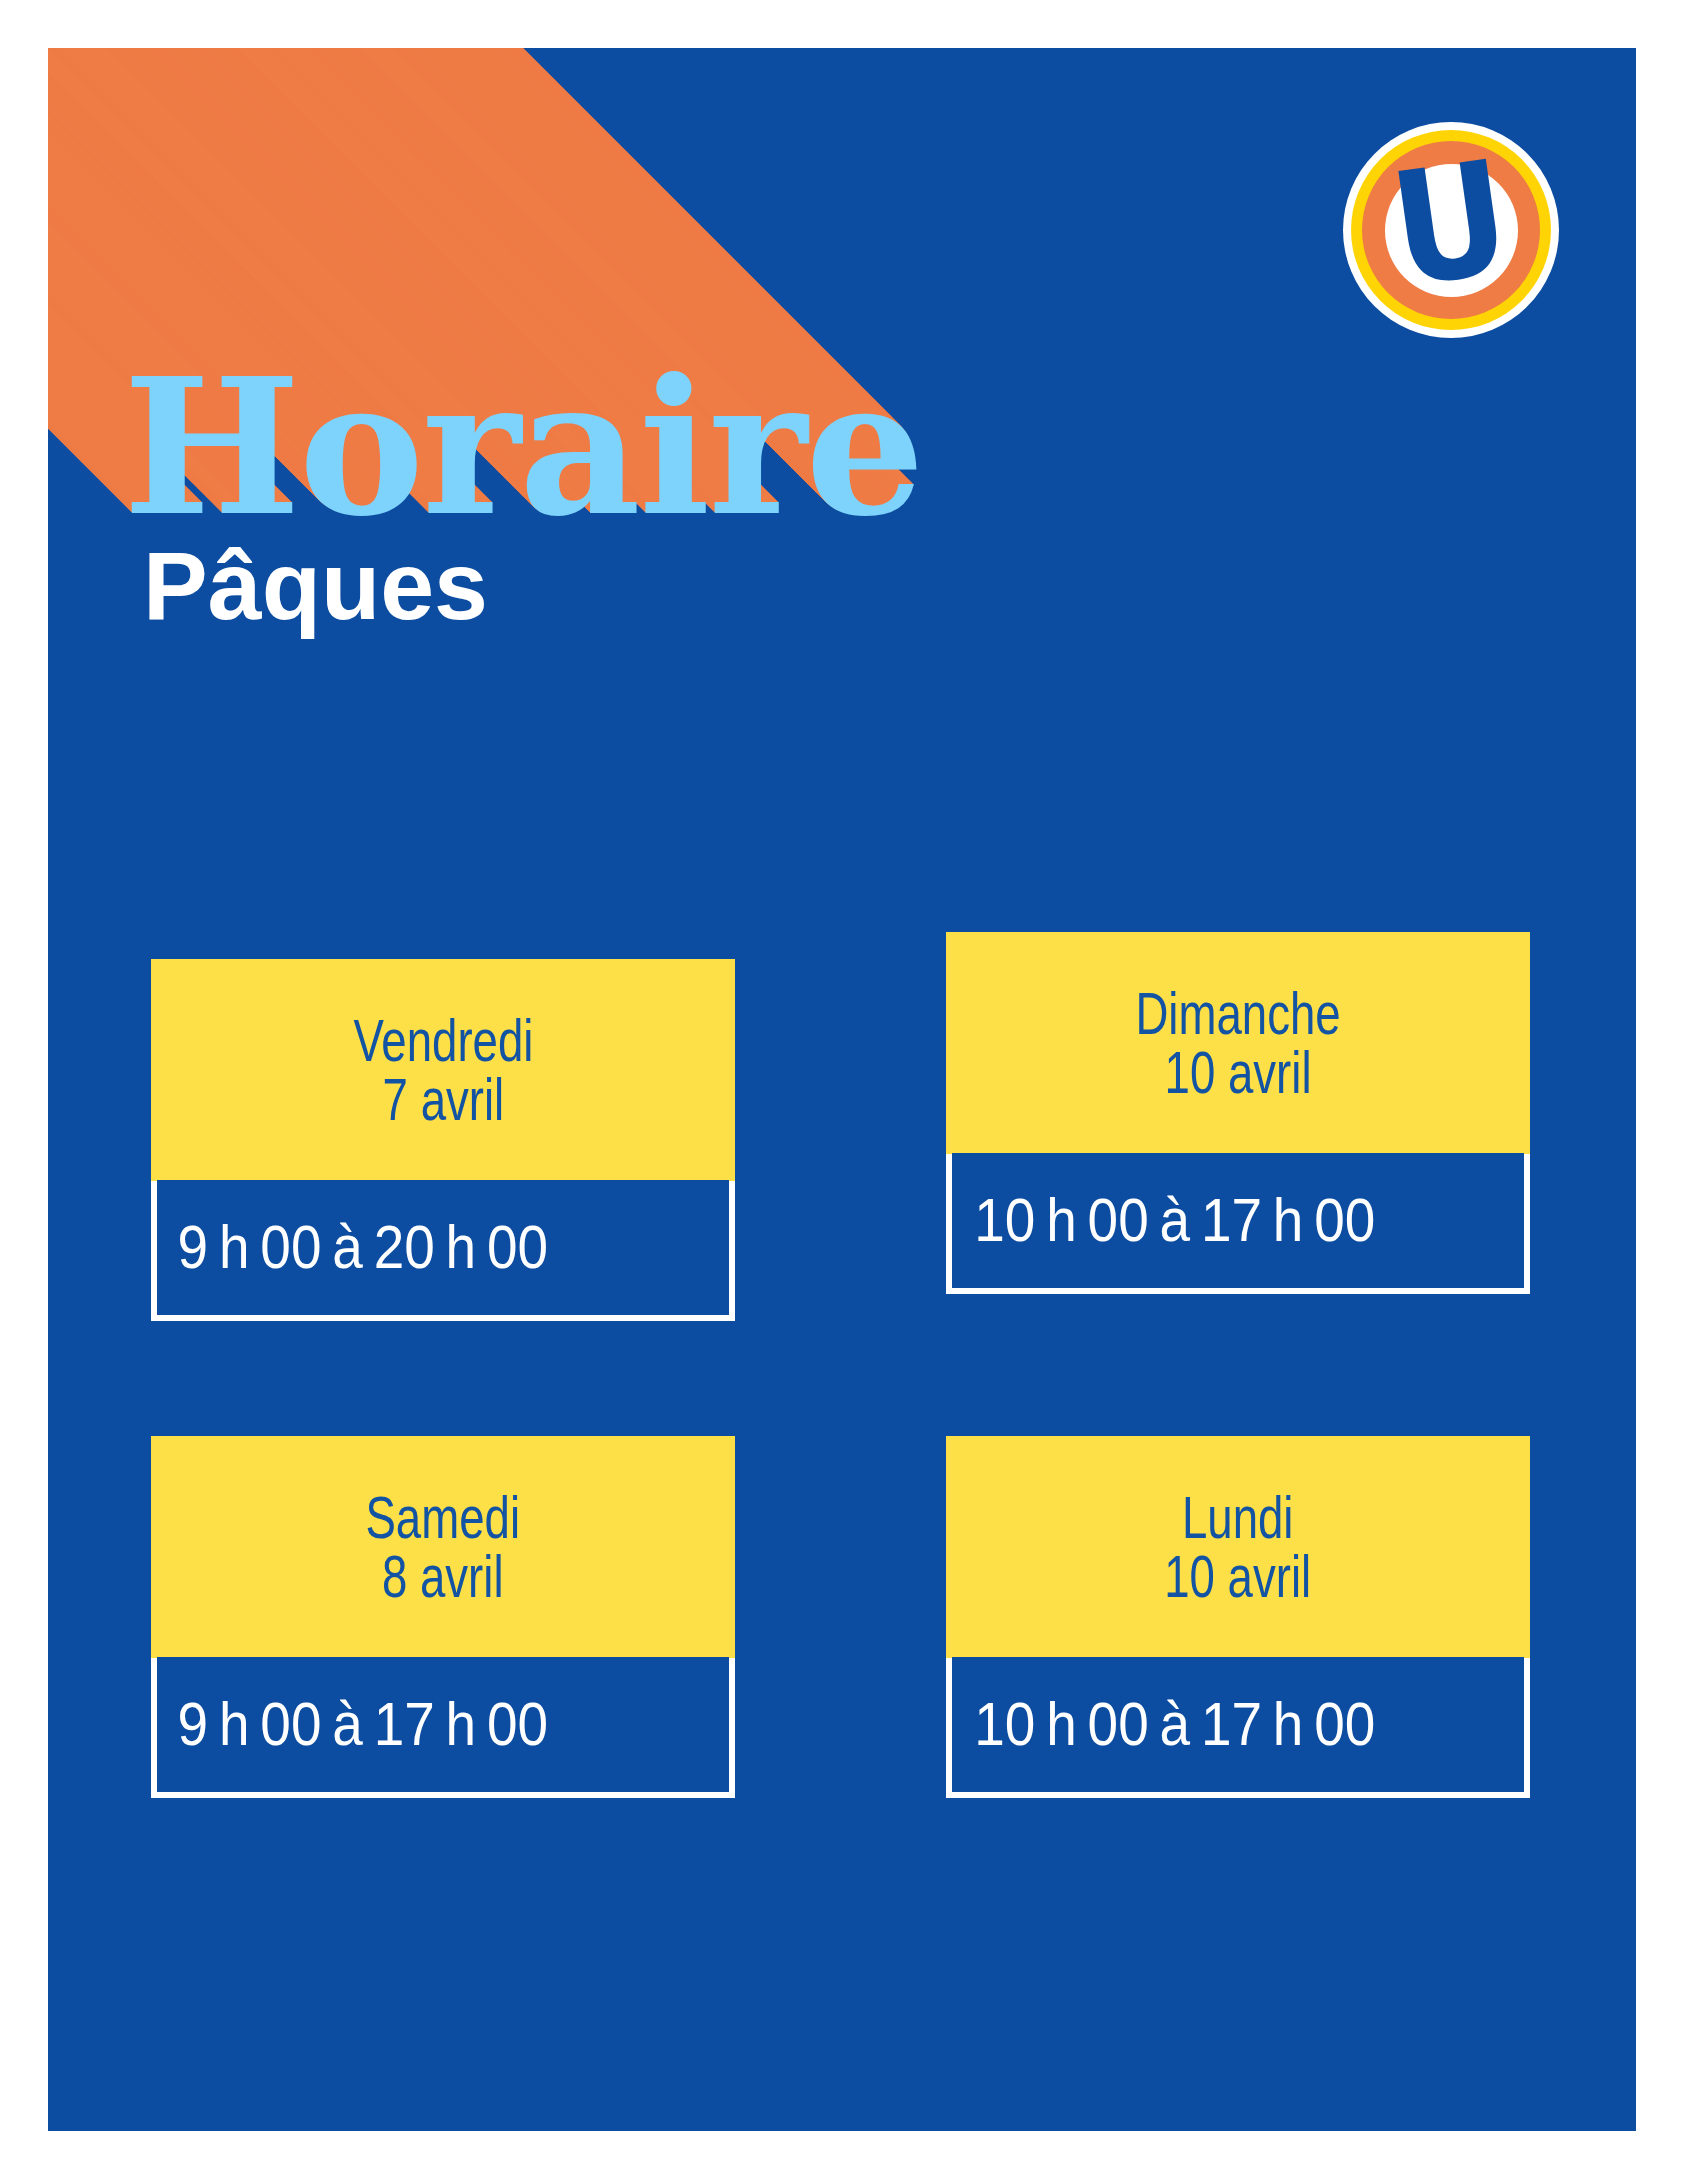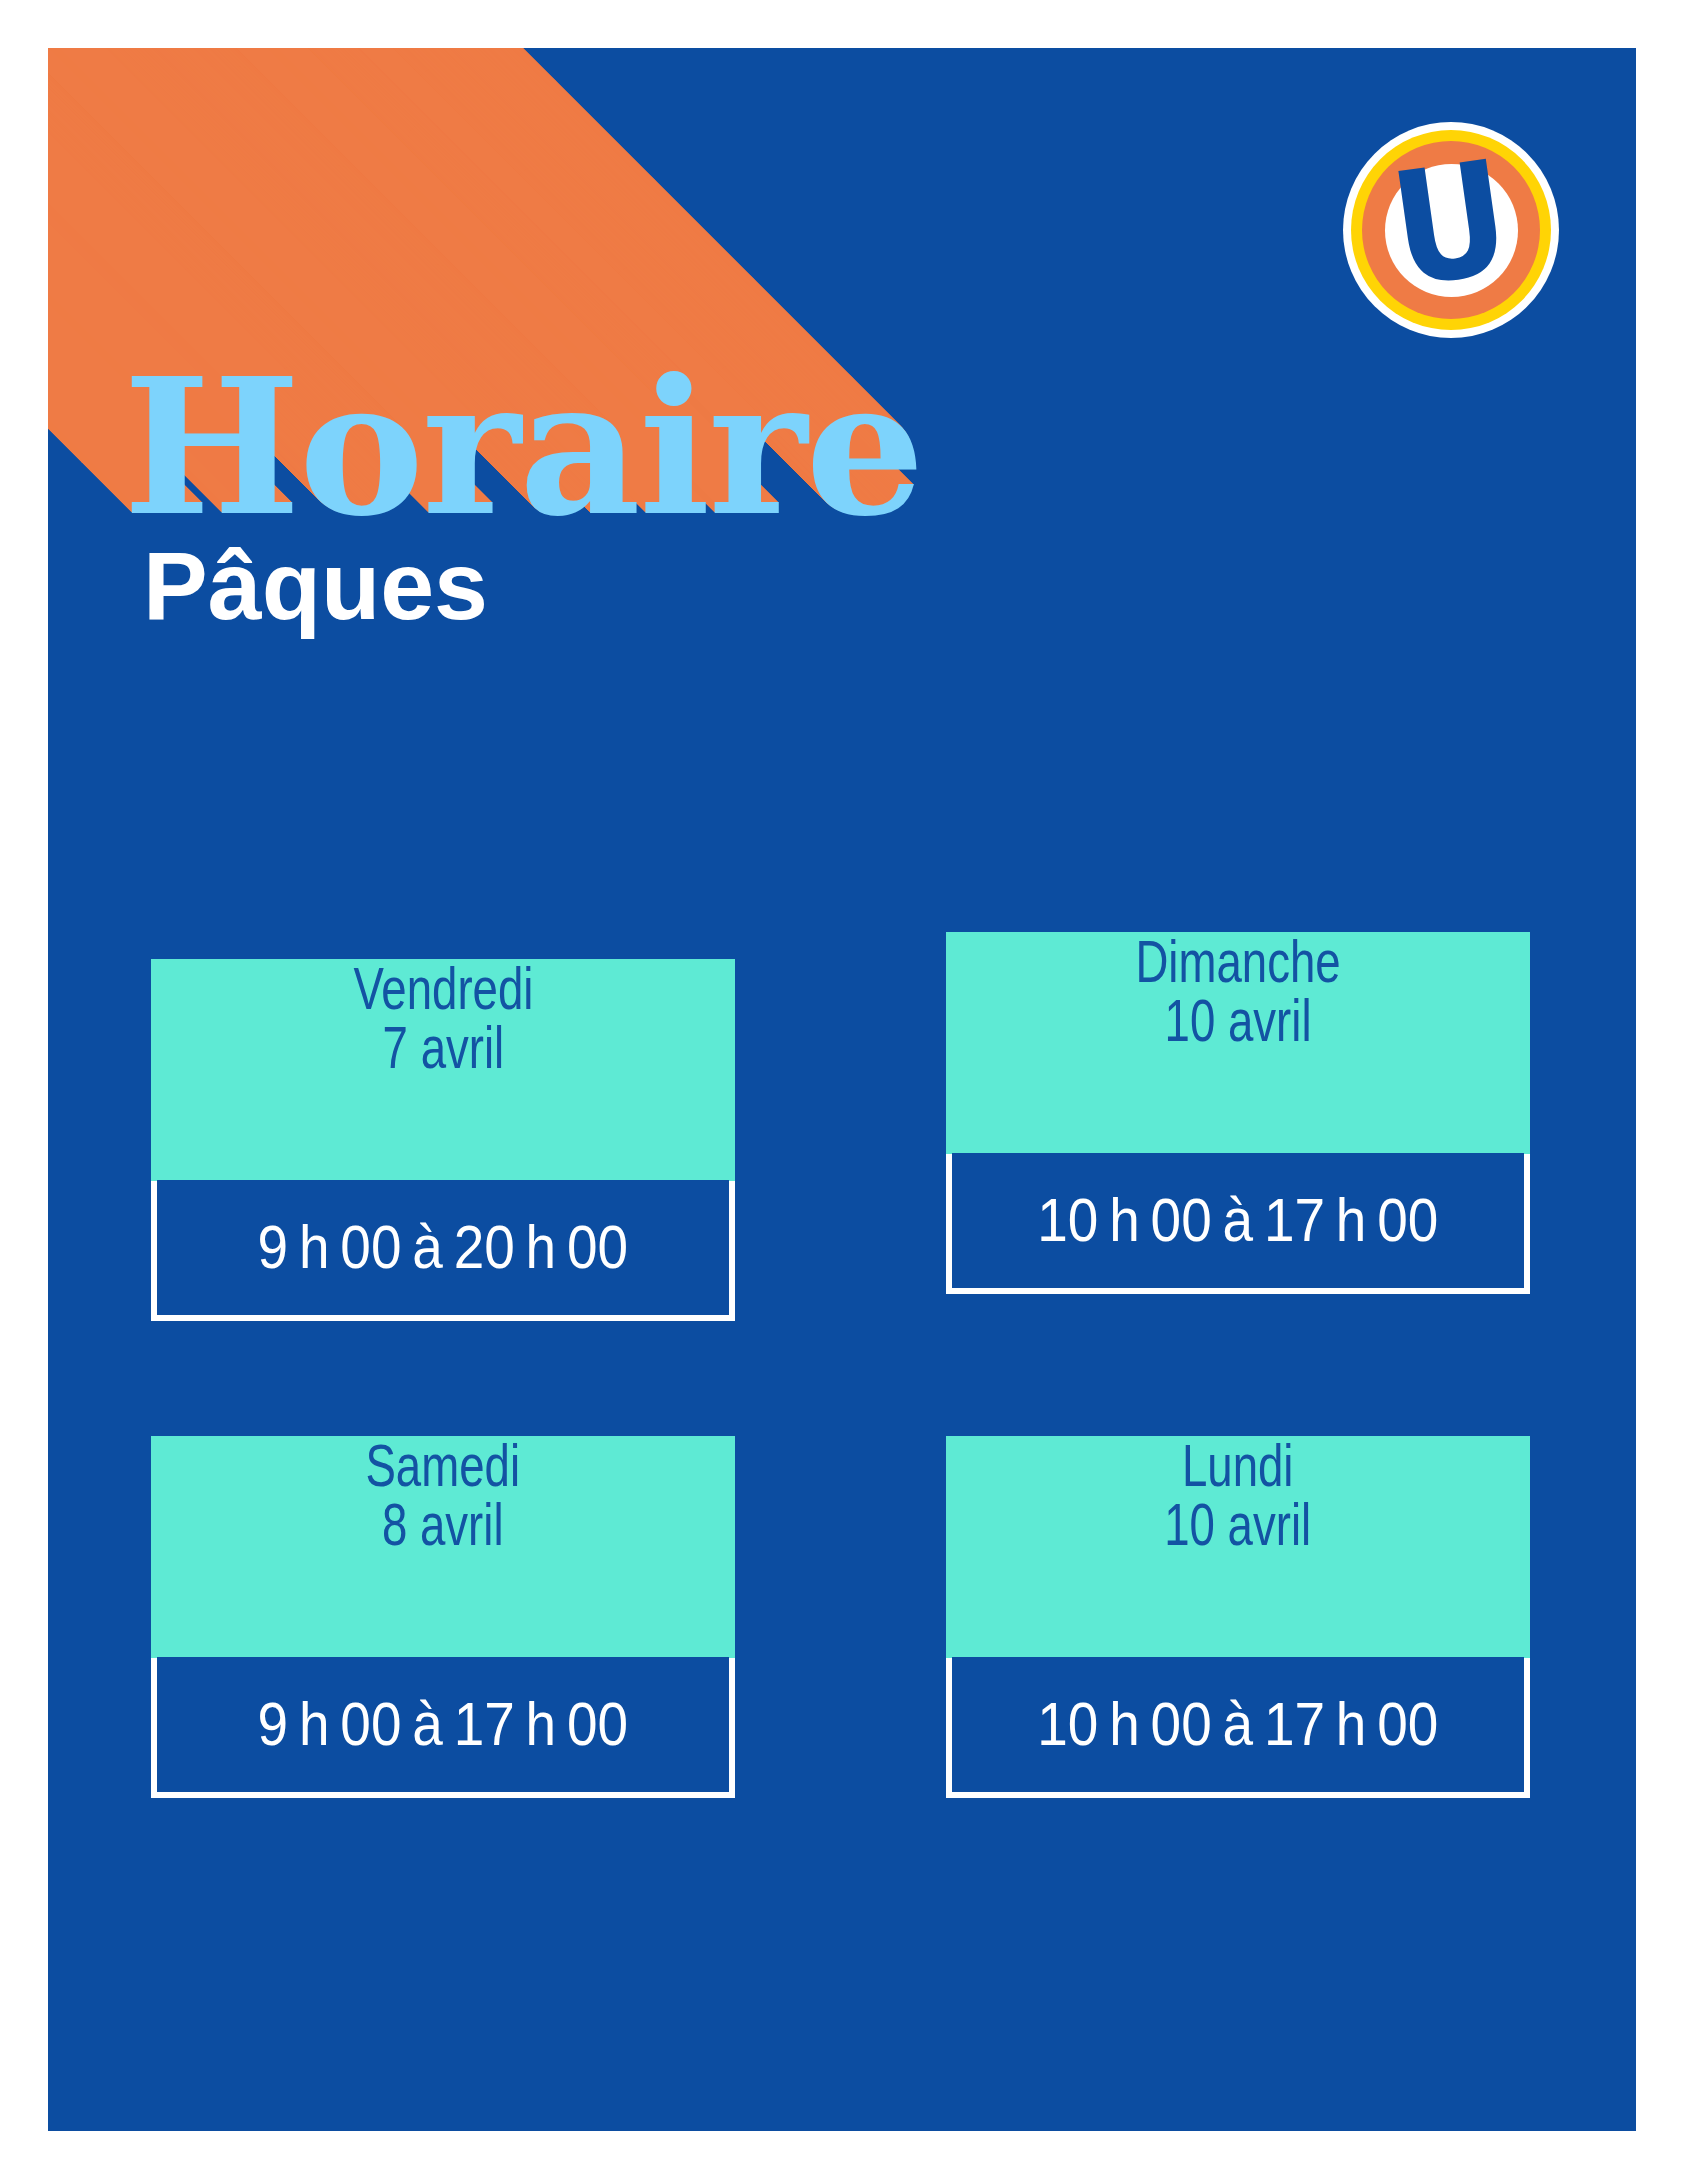--- a/index.html
+++ b/index.html
@@ -91,37 +91,37 @@
   }
   .card.pos-0 { left: 103px; top: 911px; }
   .card.pos-1 { left: 898px; top: 884px; }
   .card.pos-2 { left: 103px; top: 1388px; }
   .card.pos-3 { left: 898px; top: 1388px; }
 
   .card-top {
     position: absolute;
     left: 0; top: 0; right: 0;
     height: 222px;
-    display: flex; align-items: flex-start; justify-content: center;
-    background: #5eead4;
+    display: flex; align-items: center; justify-content: center;
+    background: #fde047;
   }
   .day-block {
     text-align: center;
     font-size: 60px;
     line-height: 59px;
     color: var(--day-text, #1353A3);
     transform: scaleX(0.76);
     white-space: nowrap;
   }
   .card-hours {
     position: absolute;
     left: 6px; right: 6px; bottom: 6px;
     height: 135px;
     background: var(--blue, #0C4DA1);
-    display: flex; align-items: center; justify-content: center;
+    display: flex; align-items: center; justify-content: flex-start;
   }
   .hours-text {
     font-size: 61px;
     line-height: 61px;
     color: #ffffff;
     transform: scaleX(0.9);
     word-spacing: -0.08em;
     white-space: nowrap;
   }
 </style>

